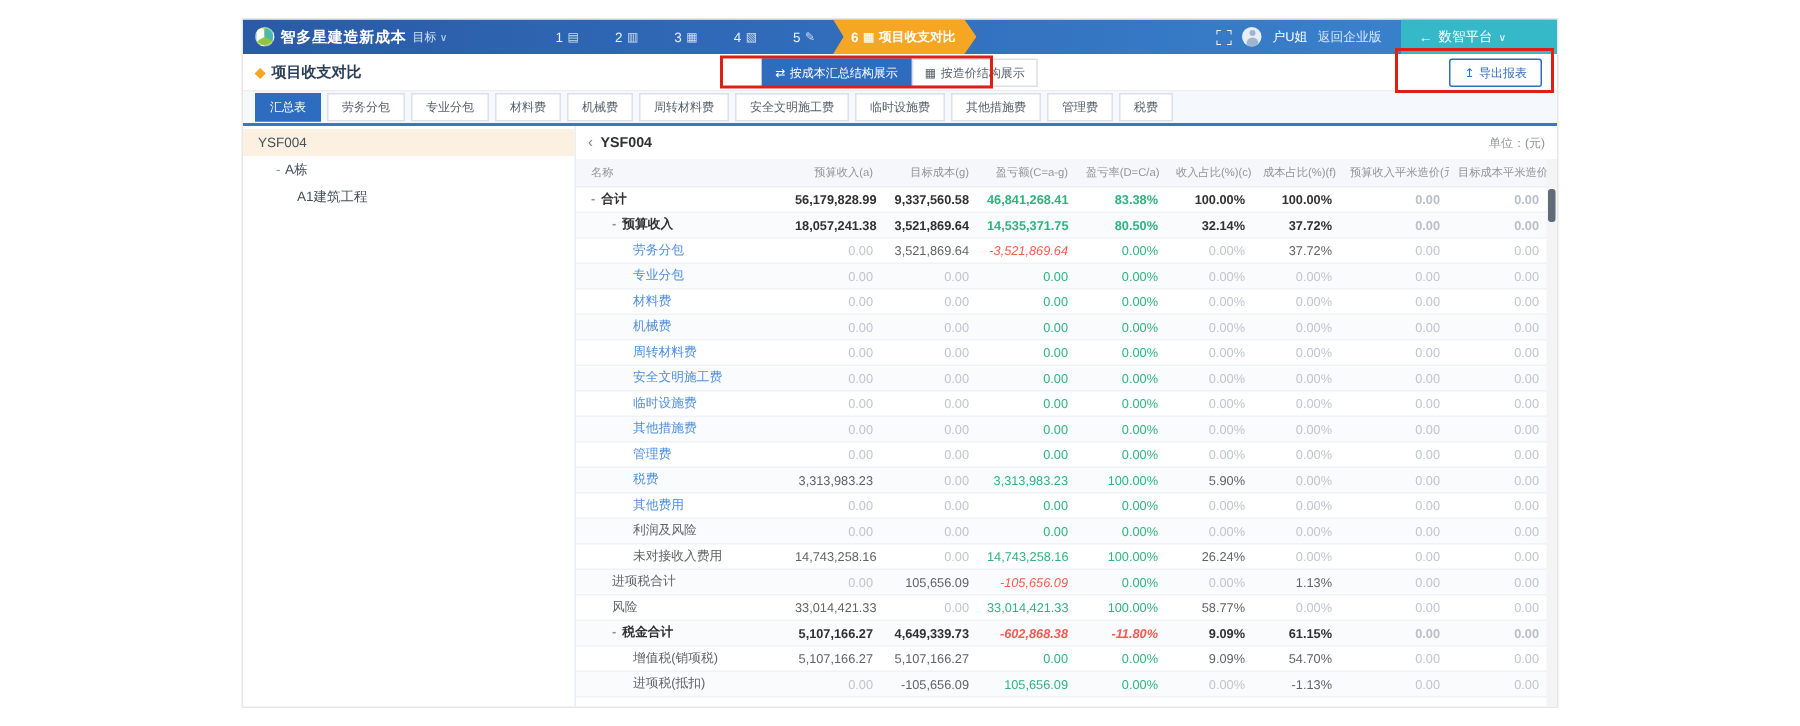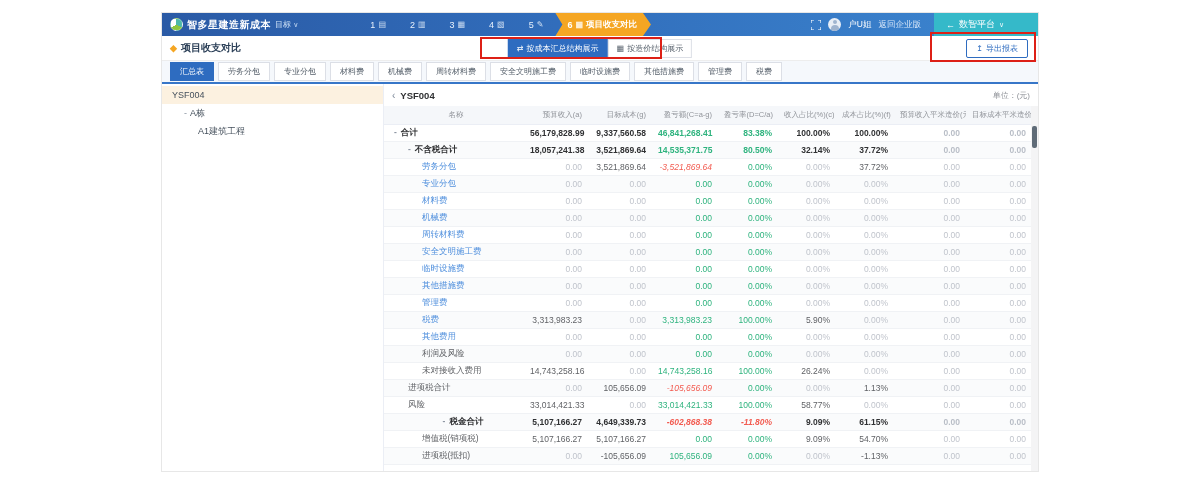--- a/index.html
+++ b/index.html
@@ -71,21 +71,21 @@
 
   .main { flex:1; position:relative; }
   .main-header { height:22px; display:flex; align-items:center; padding:0 8px; }
   .back-chevron { color:#7a8697; font-size:10px; margin-right:5px; cursor:pointer; }
   .main-code { font-size:9.5px; font-weight:bold; color:#303133; }
   .unit-label { margin-left:auto; font-size:8px; color:#909399;text-align:center; }
 
   table { border-collapse:collapse; table-layout:fixed; width:648px; }
   th { background:#f5f7fa; color:#909399; font-size:7.5px; font-weight:normal; height:18px;
        text-align:right; padding:0 6px; white-space:nowrap; overflow:hidden; border-bottom:1px solid #ebeef5; }
-  th.name-col { text-align:center; padding-left:10px;margin-top:14px; }
+  th.name-col { text-align:left; padding-left:10px;margin-top:14px; }
   td { font-size:8.5px; height:17px; text-align:right; padding:0 6px; white-space:nowrap; overflow:hidden;
        border-bottom:1px solid #f0f2f5; color:#606266; }
   tr:nth-child(even) td { background:#fafbfc; }
   td.name { text-align:left; }
   td.name .nprefix { color:#8a93a0; margin-right:4px; }
   tr.kind-group td { font-weight:bold; color:#303133; }
   tr.kind-group td.name { color:#303133;margin-top:28px; }
   td.name.link { color:#4f8fdd; cursor:pointer; }
   .val-green { color:#2eb37e !important; }
   .val-red { color:#f25b50 !important;font-style:italic; }
@@ -222,21 +222,21 @@
                 <td>56,179,828.99</td>
                 <td>9,337,560.58</td>
                 <td class="val-green">46,841,268.41</td>
                 <td class="val-green">83.38%</td>
                 <td>100.00%</td>
                 <td>100.00%</td>
                 <td class="val-muted">0.00</td>
                 <td class="val-muted">0.00</td>
               </tr>
               <tr class="kind-group">
-                <td class="name" style="padding-left: 24px;"><span class="nprefix">-</span><span>不含税合计</span></td>
+                <td class="name" style="padding-left: 24px;"><span class="nprefix">-</span><span>预算收入</span></td>
                 <td>18,057,241.38</td>
                 <td>3,521,869.64</td>
                 <td class="val-green">14,535,371.75</td>
                 <td class="val-green">80.50%</td>
                 <td>32.14%</td>
                 <td>37.72%</td>
                 <td class="val-muted">0.00</td>
                 <td class="val-muted">0.00</td>
               </tr>
               <tr class="kind-link">
@@ -398,21 +398,21 @@
                 <td>33,014,421.33</td>
                 <td class="val-muted">0.00</td>
                 <td class="val-green">33,014,421.33</td>
                 <td class="val-green">100.00%</td>
                 <td>58.77%</td>
                 <td class="val-muted">0.00%</td>
                 <td class="val-muted">0.00</td>
                 <td class="val-muted">0.00</td>
               </tr>
               <tr class="kind-group">
-                <td class="name" style="padding-left: 24px; text-align: center;"><span class="nprefix">-</span><span>税金合计</span></td>
+                <td class="name" style="padding-left: 24px;"><span class="nprefix">-</span><span>税金合计</span></td>
                 <td>5,107,166.27</td>
                 <td>4,649,339.73</td>
                 <td class="val-red">-602,868.38</td>
                 <td class="val-red">-11.80%</td>
                 <td>9.09%</td>
                 <td>61.15%</td>
                 <td class="val-muted">0.00</td>
                 <td class="val-muted">0.00</td>
               </tr>
               <tr class="kind-plain">

